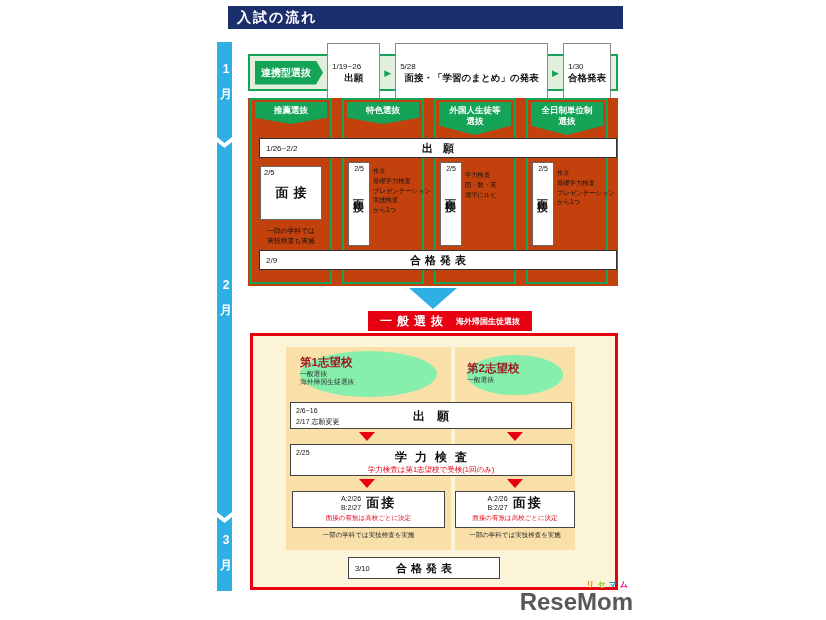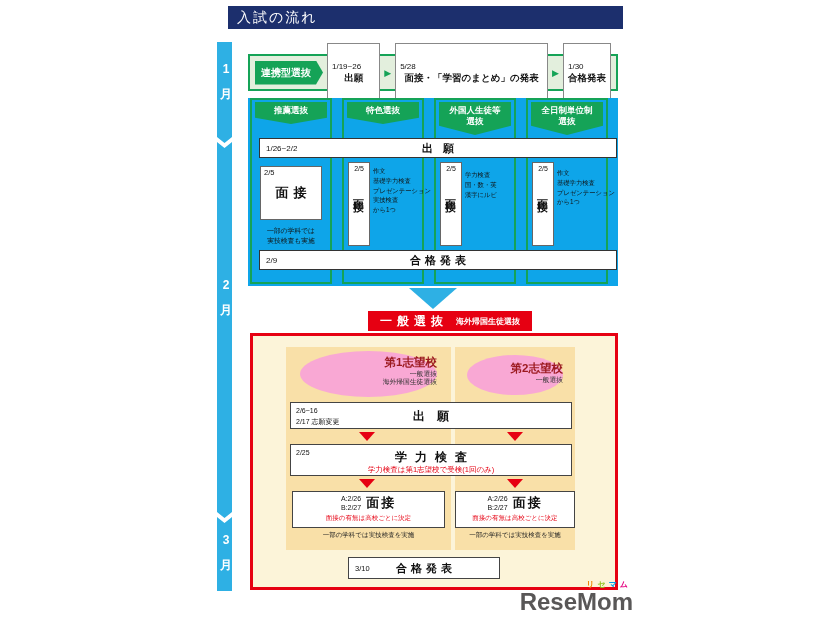--- a/index.html
+++ b/index.html
@@ -4,42 +4,42 @@
 <style>
   *{margin:0;padding:0;box-sizing:border-box}
   html,body{background:#ffffff}
   .canvas{position:relative;width:826px;height:620px;background:#fff;overflow:hidden;
           font-family:"Liberation Sans","DejaVu Sans",sans-serif;color:#111}
   .abs{position:absolute}
   .prelines{white-space:pre-line}
 
   
   .hdr{left:228px;top:6px;width:395px;height:23px;background:#1c2f6d;color:#fff;
-       display:flex;align-items:center;padding-left:9px;font-size:14px;font-weight:normal;letter-spacing:2px}
+       display:flex;align-items:center;padding-left:9px;font-size:14px;font-weight:bold;letter-spacing:2px}
   .note{left:300px;top:31px;width:322px;text-align:right;font-size:9px;color:#333}
 
   
   .tbar{left:217px;top:42px;width:15px;height:549px;background:#2eb0e4}
   .chev{left:217px;width:15px;height:11px;background:#fff;
         clip-path:polygon(0 0,50% 55%,100% 0,100% 45%,50% 100%,0 45%)}
   .month{left:215px;width:19px;color:#fff;font-weight:bold;font-size:12px;
          writing-mode:vertical-rl;text-orientation:upright;text-align:center;letter-spacing:3px}
 
   
   .renkei{left:248px;top:54px;width:370px;height:37px;border:2px solid #15a357;background:#e3efdd;
           display:flex;align-items:center;gap:4px;padding:0 5px}
   .rlabel{background:#15a357;color:#fff;font-weight:bold;font-size:10px;padding:5px 12px 5px 6px;
           clip-path:polygon(0 0,calc(100% - 7px) 0,100% 50%,calc(100% - 7px) 100%,0 100%);white-space:nowrap}
   .step{background:#fff;border:1px solid #888;padding:18px 4px;line-height:1.25}
   .step-date{display:block;font-size:8px;text-align:left}
   .step-main{display:block;font-size:9.5px;font-weight:bold;text-align:center;white-space:nowrap}
   .sarrow{color:#15a357;font-size:9px}
 
   
-  .grid{left:248px;top:98px;width:370px;height:188px;background:#0ea5e9}
+  .grid{left:248px;top:98px;width:370px;height:188px;background:#c2410c}
   .gcol{position:absolute;top:0;height:186px;width:82px;border:2px solid #15a357}
   .glabel{position:absolute;top:2px;left:3px;right:3px;background:#15a357;color:#fff;font-weight:bold;
           font-size:8.5px;text-align:center;line-height:1.3;padding:3px 1px 8px;
           clip-path:polygon(0 0,100% 0,100% 72%,50% 100%,0 72%)}
   .grow{position:absolute;left:11px;width:358px;height:20px;background:#fff;border:1px solid #333}
   .grow-date{position:absolute;left:6px;top:50%;transform:translateY(-50%);font-size:8px}
   .grow-main{position:absolute;left:0;right:0;top:50%;transform:translateY(-50%);
              text-align:center;font-size:11px;font-weight:bold;letter-spacing:10px;text-indent:10px}
   .grow-main.small{letter-spacing:4px;text-indent:4px}
   .fbox{position:absolute;background:#fff;border:1px solid #666;text-align:center}
@@ -57,21 +57,21 @@
   .bigarrow{left:409px;top:288px;width:48px;height:21px;background:#2eb0e4;
             clip-path:polygon(0 0,100% 0,50% 100%)}
 
   
   .redtitle{left:368px;top:311px;height:20px;background:#e60012;color:#fff;display:flex;
             align-items:center;gap:8px;padding:0 12px}
   .redtitle .t1{font-size:12px;font-weight:bold;letter-spacing:5px}
   .redtitle .t2{font-size:8px;font-weight:bold}
   .redbox{left:250px;top:333px;width:368px;height:257px;border:3px solid #e60012;background:#fcf4d9}
   .ocol{position:absolute;background:#f9e0a8}
-  .oval{position:absolute;background:#f9a8d4;border-radius:50%;text-align:right}
+  .oval{position:absolute;background:#86efac;border-radius:50%;text-align:left}
   .oval-title{font-size:11.5px;font-weight:bold;color:#9c1a20;line-height:1.2}
   .oval-sub{font-size:6.8px;color:#333;line-height:1.25}
   .wrow{position:absolute;background:#fff;border:1px solid #444}
   .wrow-dates{position:absolute;left:5px;top:3px;font-size:7px;line-height:1.5;text-align:left}
   .wrow-main{position:absolute;left:0;right:0;top:50%;transform:translateY(-50%);
              text-align:center;font-size:12px;font-weight:bold;letter-spacing:12px;text-indent:12px}
   .exam-main{position:absolute;left:0;right:0;top:4px;text-align:center;font-size:12px;
              font-weight:bold;letter-spacing:8px;text-indent:8px}
   .exam-note{position:absolute;left:0;right:0;top:20px;text-align:center;font-size:7.5px;color:#e60012}
   .rtri{position:absolute;width:0;height:0;border-left:8px solid transparent;

